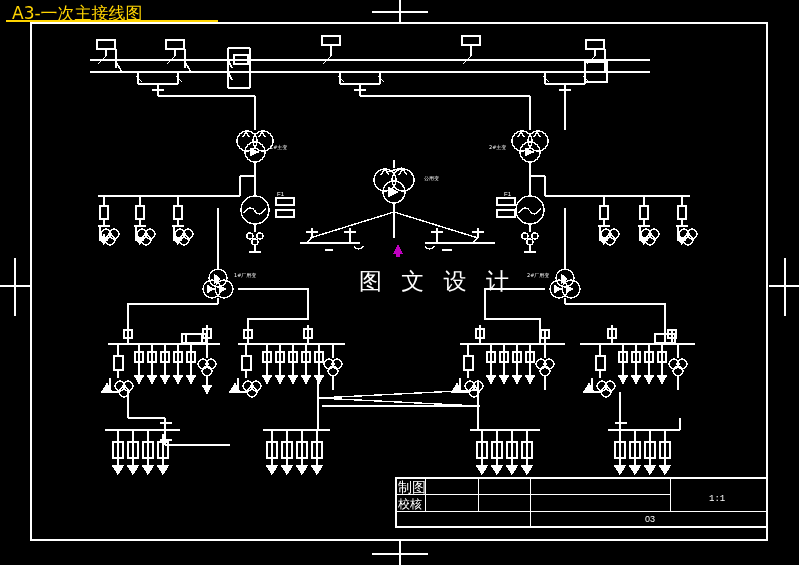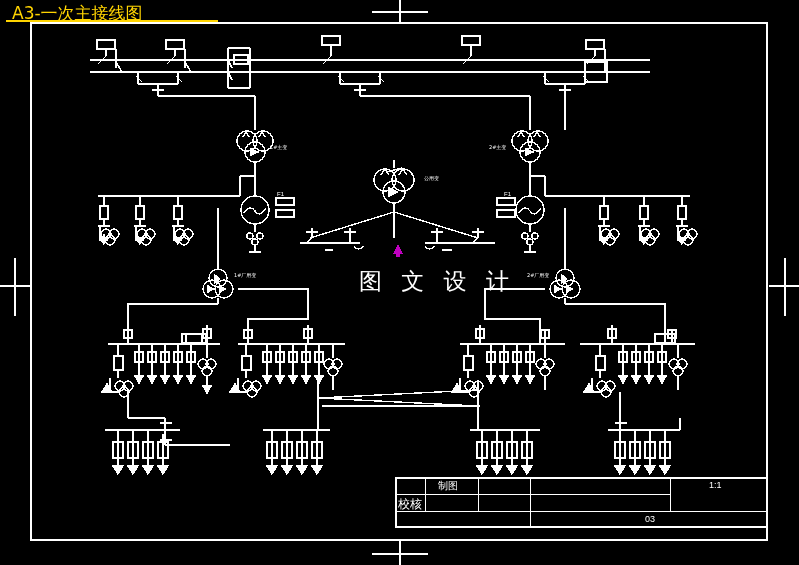--- a/index.html
+++ b/index.html
@@ -604,18 +604,18 @@
 
   <div class="ln hl" style="left:395px;top:494px;width:275px;"></div>
   <div class="ln hl" style="left:395px;top:511px;width:373px;"></div>
 
   <div class="ln vl" style="left:425px;top:477px;height:34px;"></div>
   <div class="ln vl" style="left:478px;top:477px;height:34px;"></div>
   <div class="ln vl" style="left:530px;top:477px;height:34px;"></div>
   <div class="ln vl" style="left:670px;top:477px;height:34px;"></div>
   <div class="ln vl" style="left:530px;top:511px;height:17px;"></div>
 
-  <div class="tblk-txt" style="left:398px;top:479px;font-size:10px;padding-left:40px;">制图</div>
+  <div class="tblk-txt" style="left:398px;top:479px;font-size:14px;">制图</div>
   <div class="tblk-txt" style="left:398px;top:496px;font-size:12px;">校核</div>
-  <div class="tblk-txt" style="left:709px;top:480px;font-size:9px;font-family:Liberation Sans, sans-serif;">1:1</div>
+  <div class="tblk-txt" style="left:709px;top:494px;font-size:9px;font-family:Liberation Mono, monospace;">1:1</div>
   <div class="tblk-txt" style="left:645px;top:514px;font-size:9px;font-family:'Liberation Sans',sans-serif;">03</div>
 
 </div>
 
 </body></html>

